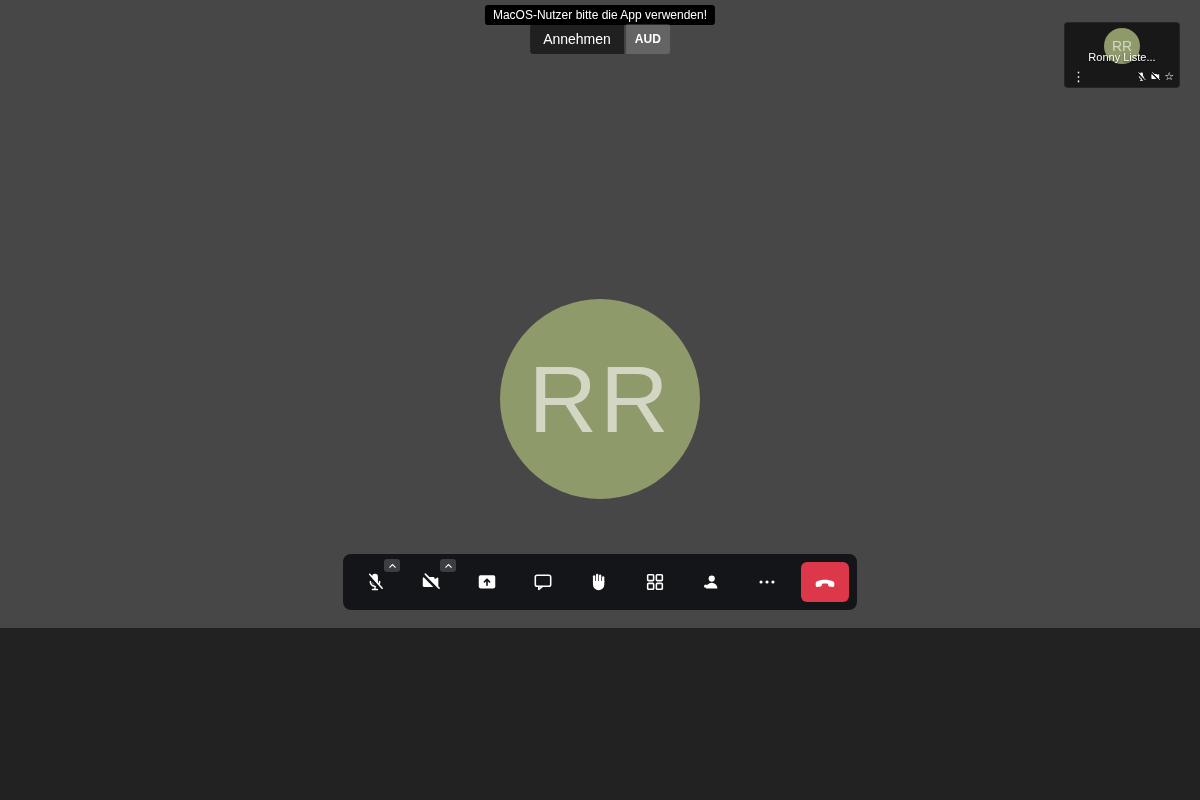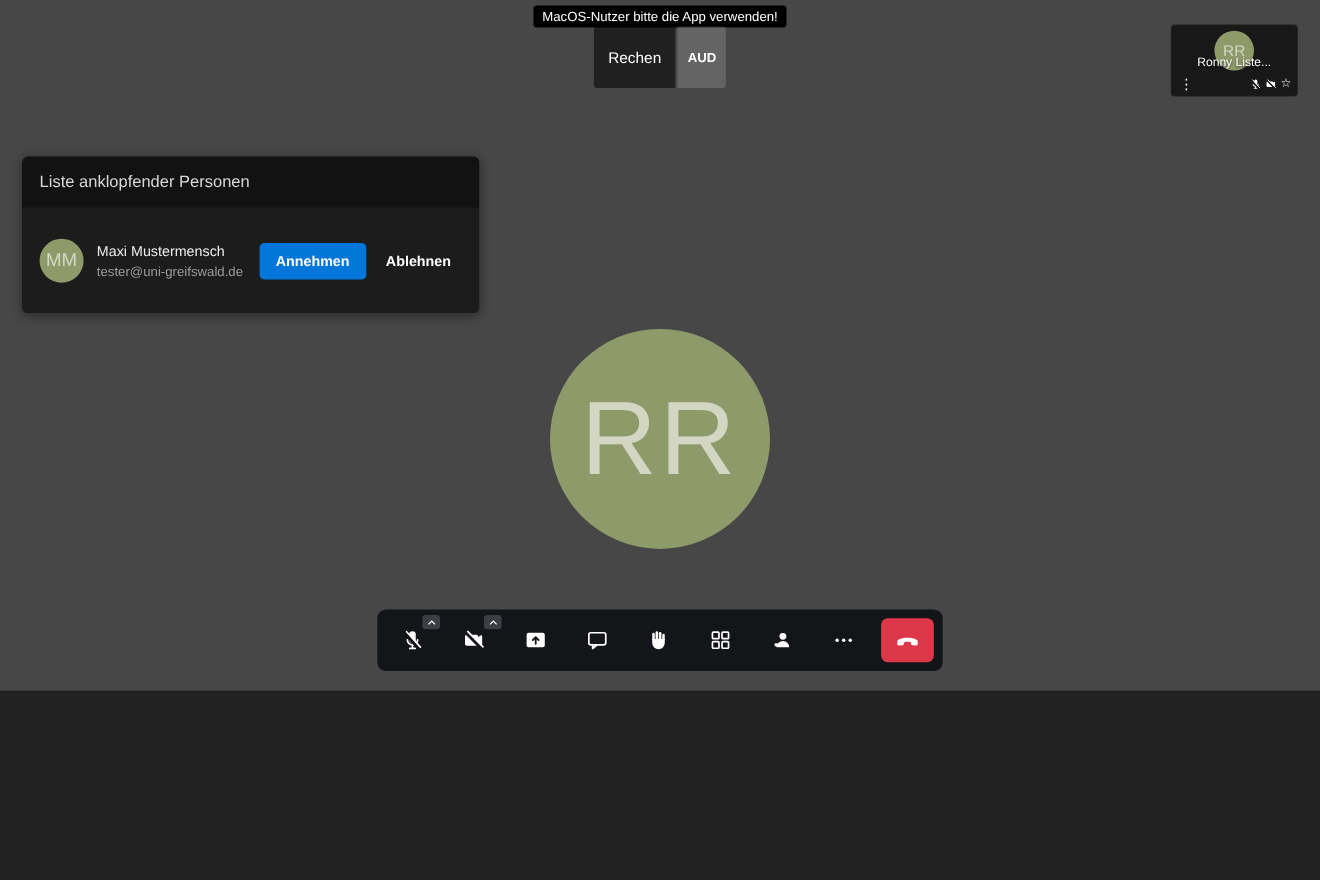--- a/index.html
+++ b/index.html
@@ -20,21 +20,21 @@
   }
 
   
   .subject { position: absolute; top: 24px; left: 50%; transform: translateX(-50%); display: flex; align-items: stretch; }
   .subject-name {
     background: rgba(0,0,0,.55); color: #fff; font-size: 14px;
     padding: 4px 13px; display: flex; align-items: center; border-radius: 3px 0 0 3px;
   }
   .subject-badge {
     background: rgba(255,255,255,.16); color: #fff; font-size: 12px; font-weight: 700;
-    padding: 21px 9px; display: flex; align-items: center; border-radius: 0 3px 3px 0; margin-left: 2px; text-align: center;
+    padding: 8px 9px; display: flex; align-items: center; border-radius: 0 3px 3px 0; margin-left: 2px; text-align: center;
   }
 
   
   .tile {
     position: absolute; top: 22px; right: 20px; width: 116px; height: 66px;
     background: #181818; border-radius: 4px; border: 1px solid rgba(255,255,255,.06);
     --icon-bg: #181818; cursor: pointer;
   }
   .tile-avatar {
     position: absolute; top: 5px; left: 50%; transform: translateX(-50%);
@@ -130,21 +130,21 @@
   }
 </style>
 </head>
 <body>
 
 <div class="app">
 
   <div class="banner">MacOS-Nutzer bitte die App verwenden!</div>
 
   <div class="subject">
-    <div class="subject-name">Rechen</div>
+    <div class="subject-name">Annehmen</div>
     <div class="subject-badge">AUD</div>
   </div>
 
   <div class="tile">
     <div class="tile-avatar">
       <span>RR</span>
     </div>
     <div class="tile-name">Ronny Liste...</div>
     <div class="tile-bottom">
       <span class="tile-menu">⋮</span>
@@ -158,34 +158,20 @@
         <svg viewBox="0 0 24 24">
           <path fill="currentColor" d="M20 8.1c0-.7-.8-1.1-1.4-.8L16 8.9V8.2c0-1-.8-1.7-1.7-1.7H4.7C3.8 6.5 3 7.2 3 8.2v7.6c0 1 .8 1.7 1.7 1.7h9.6c1 0 1.7-.8 1.7-1.7v-.7l2.6 1.6c.6.4 1.4-.1 1.4-.8z"></path>
           <line x1="4.2" y1="4.6" x2="19.2" y2="19.9" class="gap-line" stroke-width="3.4"></line>
           <line x1="5.8" y1="3.4" x2="20.8" y2="18.7" stroke="currentColor" stroke-width="1.9" stroke-linecap="round"></line>
         </svg>
         <span class="tile-star">☆</span>
       </span>
     </div>
   </div>
 
-  <div class="lobby">
-    <div class="lobby-header">Liste anklopfender Personen</div>
-    <div class="lobby-body">
-      <div class="lobby-avatar">
-        <span>MM</span>
-      </div>
-      <div class="lobby-info">
-        <div class="lobby-name">Maxi Mustermensch</div>
-        <div class="lobby-email">tester@uni-greifswald.de</div>
-      </div>
-      <button class="btn-accept">Annehmen</button>
-      <button class="btn-reject">Ablehnen</button>
-    </div>
-  </div>
 
   <div class="stage-avatar">
     <span>RR</span>
   </div>
 
   <div class="toolbar">
 
     <button class="tb">
       <svg class="ic" viewBox="0 0 24 24">
         <path fill="currentColor" d="M12 14.8c1.8 0 3.2-1.4 3.2-3.2V6.2a3.2 3.2 0 0 0-6.4 0v5.4c0 1.8 1.4 3.2 3.2 3.2z"></path>

